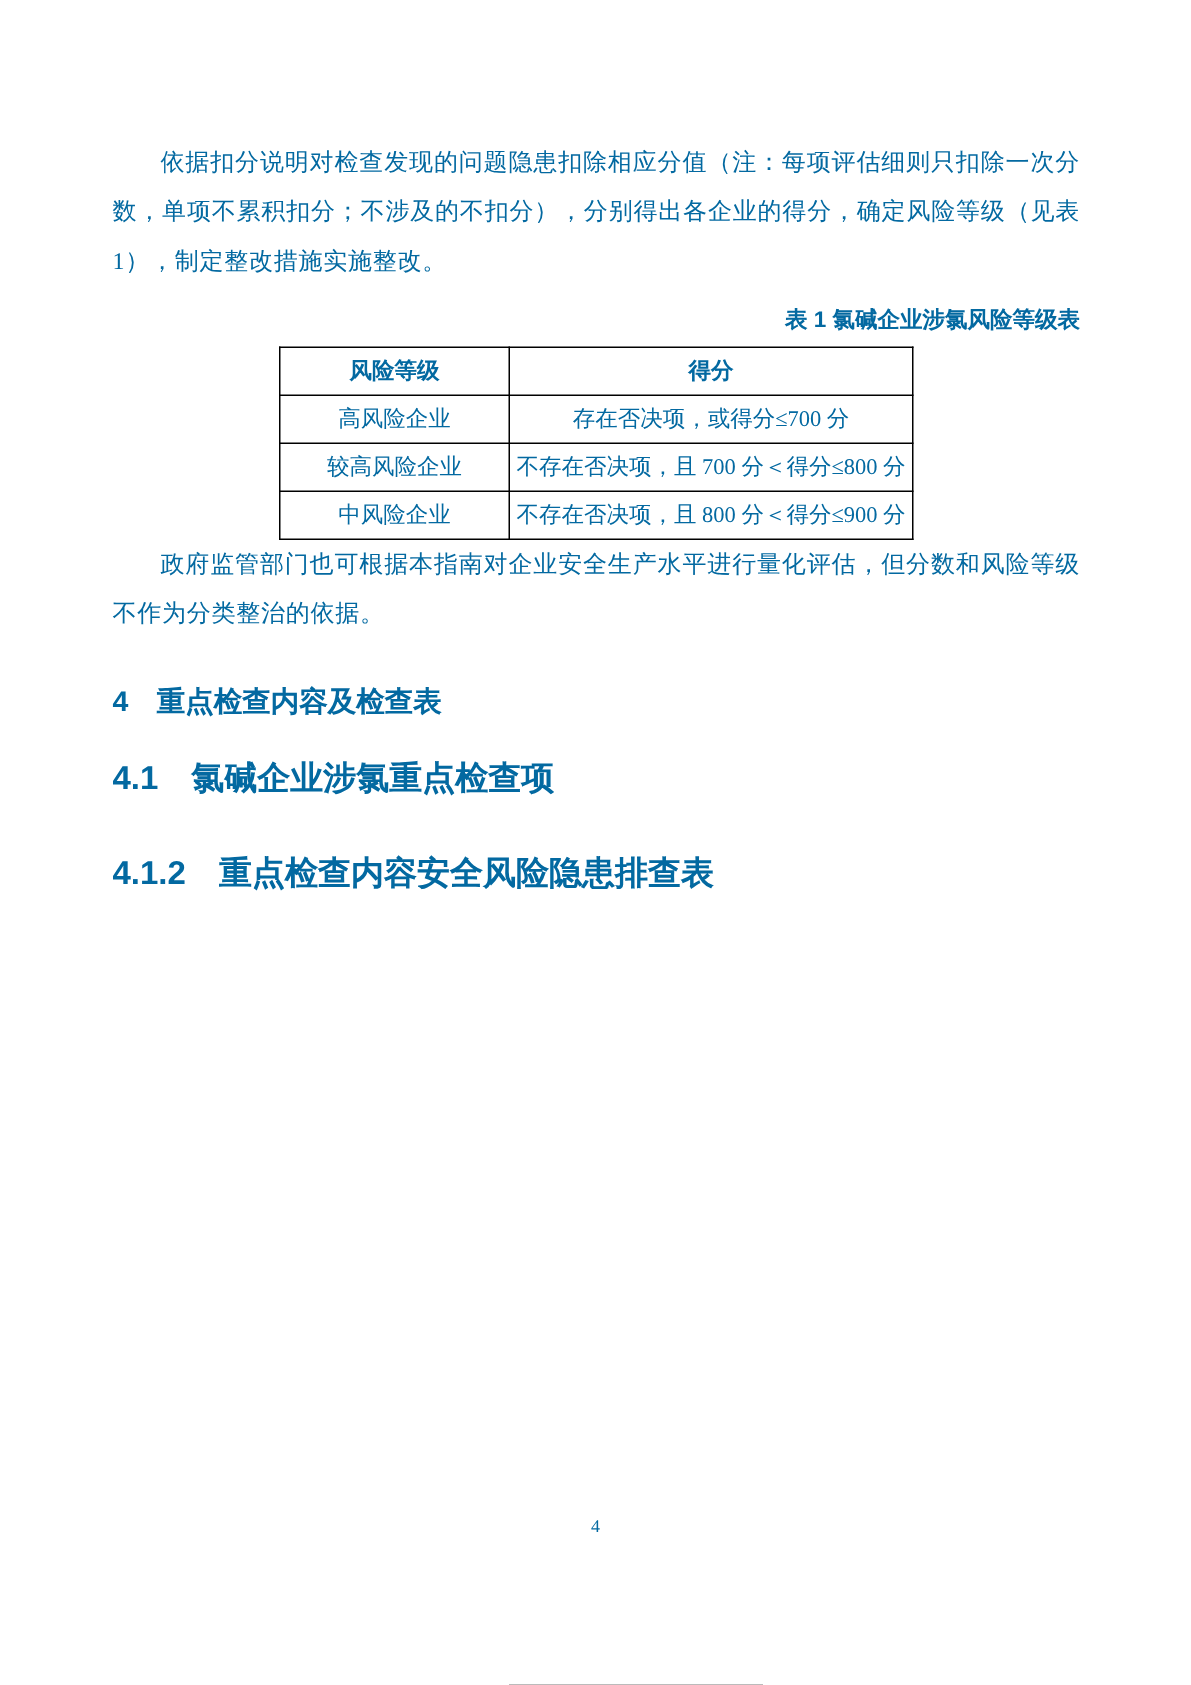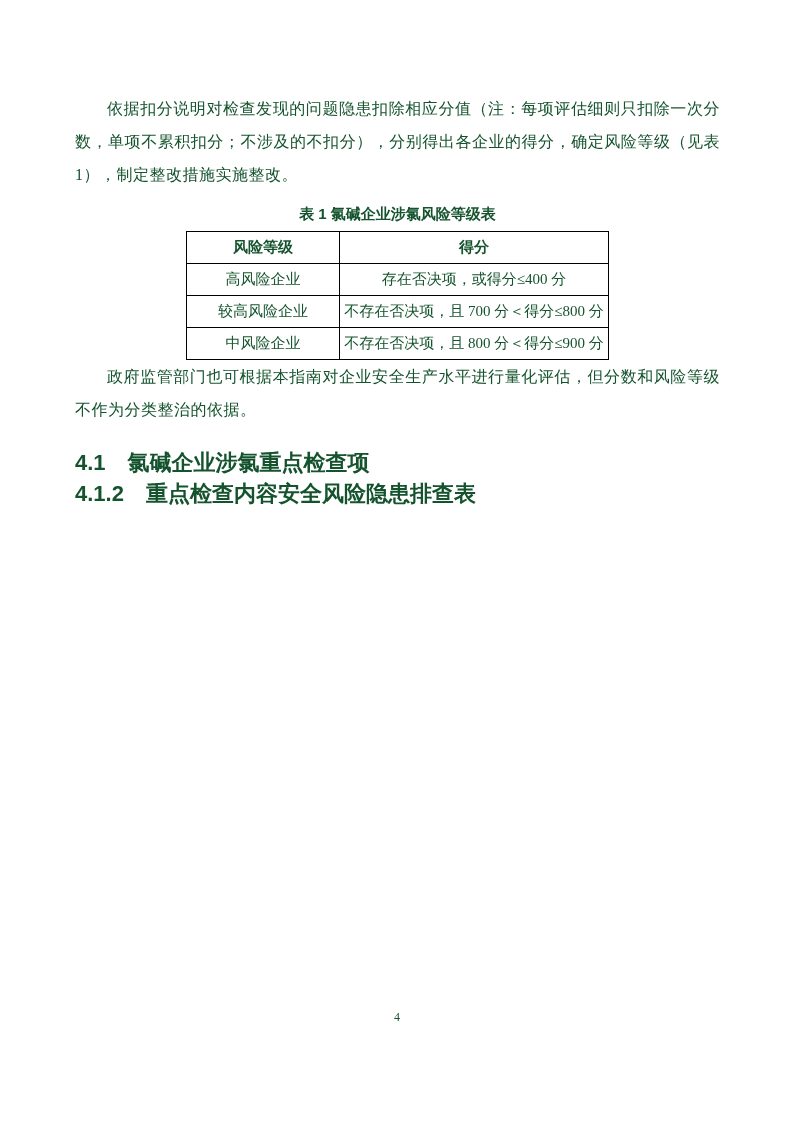--- a/index.html
+++ b/index.html
@@ -3,42 +3,42 @@
 <meta charset="utf-8">
 <style>
   html, body { margin: 0; padding: 0; background: #888; }
   .page {
     position: relative;
     width: 794px;
     height: 1123px;
     margin: 0 auto;
     background: #ffffff;
     font-family: "Liberation Serif", "DejaVu Serif", serif;
-    color: #14532d;
+    color: #0369a1;
     overflow: hidden;
   }
   .content {
     position: absolute;
     left: 75px;
     top: 92px;
     width: 645px;
   }
   p.body-text {
     font-size: 16px;
     line-height: 33px;
     text-align: justify;
     text-indent: 2em;
     margin: 0;
     letter-spacing: 0.5px;
   }
   .table-title {
     font-family: "Liberation Sans", "DejaVu Sans", sans-serif;
     font-weight: bold;
     font-size: 15px;
-    text-align: center;
+    text-align: right;
     margin: 12px 0 0 0;
     line-height: 22px;
   }
   table.grade-table {
     border-collapse: collapse;
     margin: 6px auto 0 auto;
     width: 422px;
     table-layout: fixed;
   }
   table.grade-table th, table.grade-table td {
@@ -97,39 +97,40 @@
       </colgroup>
       <thead>
         <tr>
           <th>风险等级</th>
           <th>得分</th>
         </tr>
       </thead>
       <tbody>
         <tr>
           <td>高风险企业</td>
-          <td>存在否决项，或得分≤400 分</td>
+          <td>存在否决项，或得分≤700 分</td>
         </tr>
         <tr>
           <td>较高风险企业</td>
           <td>不存在否决项，且 700 分＜得分≤800 分</td>
         </tr>
         <tr>
           <td>中风险企业</td>
           <td>不存在否决项，且 800 分＜得分≤900 分</td>
         </tr>
       </tbody>
     </table>
 
     <p class="body-text" style="margin-top:0;">政府监管部门也可根据本指南对企业安全生产水平进行量化评估，但分数和风险等级不作为分类整治的依据。</p>
 
+    <h2 class="sec-h1">4　重点检查内容及检查表</h2>
 
     <h3 class="sec-h2">4.1　氯碱企业涉氯重点检查项</h3>
 
 
 
-    <h3 class="sec-h2" style="margin-top:6px;">4.1.2　重点检查内容安全风险隐患排查表</h3>
+    <h3 class="sec-h2" style="margin-top:38px;">4.1.2　重点检查内容安全风险隐患排查表</h3>
 
 
   </div>
 
   <div class="page-footer">4</div>
 </div>
 
 </body></html>

